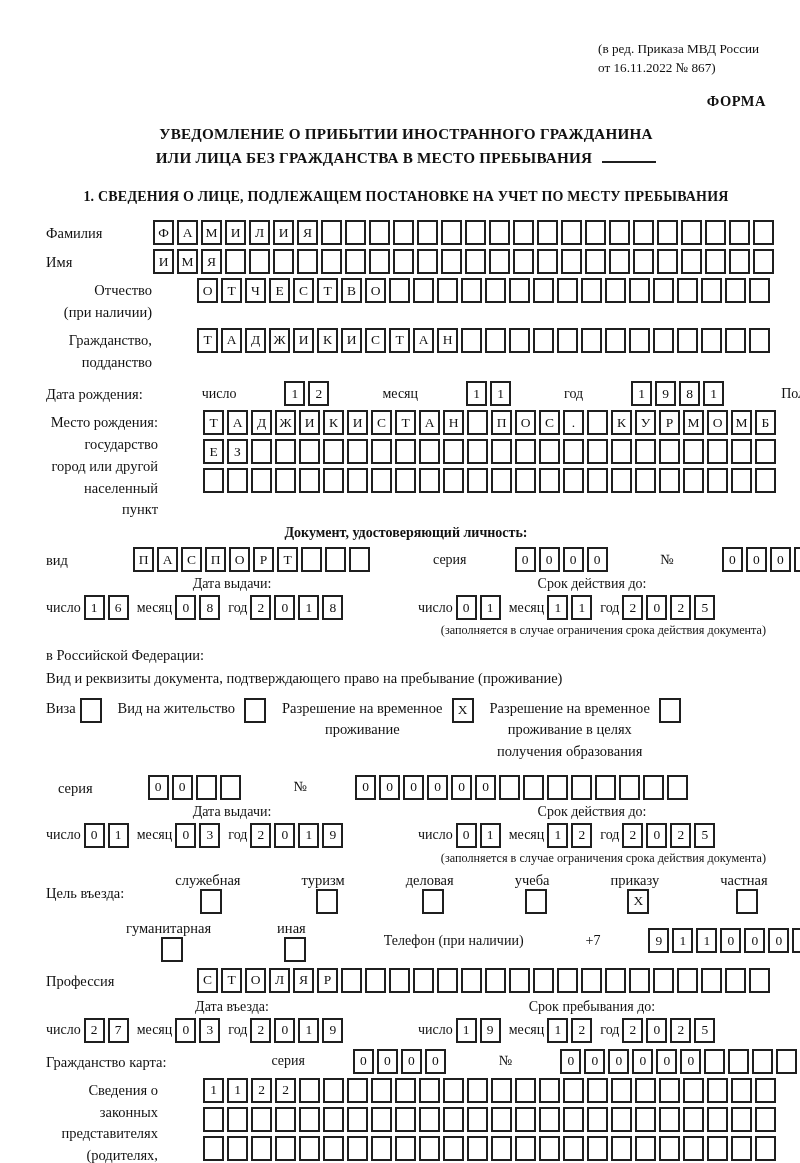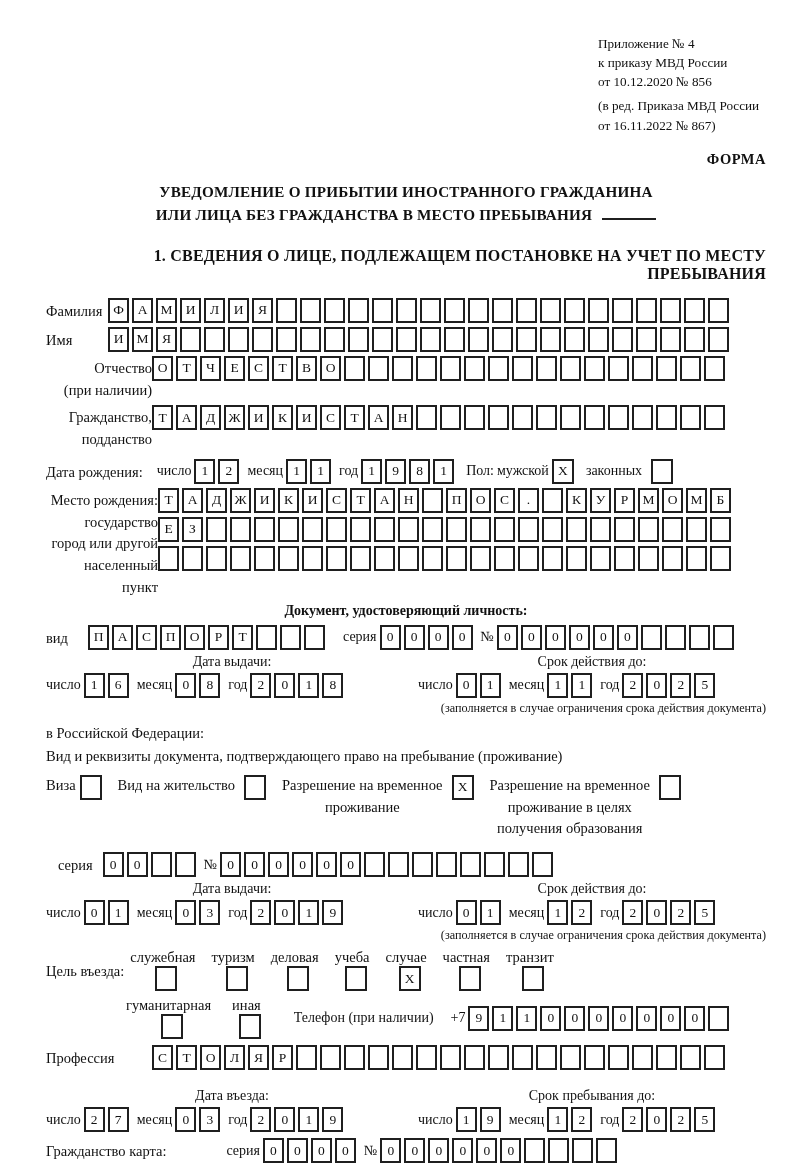--- a/index.html
+++ b/index.html
@@ -11,31 +11,31 @@
   }
   .page { box-sizing:border-box; width:800px; height:1163px; padding:34px 34px 0 46px; position:relative; }
 
   .appendix { margin-left:552px; font-size:13.2px; line-height:1.45; white-space:pre-line; }
   .appendix.rev { margin-top:5px; }
   .forma { text-align:right; font-weight:bold; font-size:14.5px; margin-top:16px; letter-spacing:.5px; }
 
   .title { text-align:center; font-weight:bold; font-size:15.2px; line-height:1.55; margin-top:12px; letter-spacing:.2px; }
   .blank { display:inline-block; width:54px; border-bottom:2px solid var(--line); margin-left:10px; vertical-align:baseline; }
 
-  .section-heading { font-weight:bold; font-size:16px; margin:20px 0 15px; text-align:right; letter-spacing:.2px; }
+  .section-heading { font-weight:bold; font-size:14px; margin:20px 0 15px; text-align:center; letter-spacing:.2px; }
 
   .cells { display:inline-flex; gap:3px; flex:none; flex-wrap:nowrap; }
   .cell, .box {
     width:21px; height:25px; box-sizing:border-box; border:2px solid var(--line);
     display:inline-flex; align-items:center; justify-content:center;
     font-size:13.5px; flex:none; background:#fff;
   }
   .box { width:22px; }
 
-  .frow { display:flex; align-items:center; margin-bottom:4px; }
+  .frow { display:flex; align-items:center; margin-bottom:4px;gap:45px; }
   .frow.top { align-items:flex-start; }
   .lbl { flex:none; font-size:14.5px; padding-top:2px; }
   .pre { white-space:pre-line; line-height:1.5;text-align:right; }
   .w62 { width:62px; } .w106 { width:106px; } .w112 { width:112px; }
   .sub { font-size:14px; margin:0 3px 0 8px; flex:none; }
   .sp { margin-left:18px; }
 
   .stack { display:flex; flex-direction:column; gap:4px; }
 
   .center-bold { text-align:center; font-weight:bold; font-size:14px; margin:4px 0 6px; }
@@ -54,23 +54,20 @@
   .res-lbl { text-align:center; white-space:pre-line; line-height:1.5; font-size:14.5px; margin-right:9px; }
 
   .opt { display:inline-flex; align-items:center; margin-right:9px;flex-direction:column; }
   .opt .olbl { margin-right:7px; font-size:14.5px; }
 </style>
 </head>
 <body>
 
 <div class="page">
 
-  <div class="appendix">Приложение № 4
-к приказу МВД России
-от 10.12.2020 № 856</div>
   <div class="appendix rev">(в ред. Приказа МВД России
 от 16.11.2022 № 867)</div>
   <div class="forma">ФОРМА</div>
 
   <div class="title">
     <span>УВЕДОМЛЕНИЕ О ПРИБЫТИИ ИНОСТРАННОГО ГРАЖДАНИНА</span><br>
     <span>ИЛИ ЛИЦА БЕЗ ГРАЖДАНСТВА В МЕСТО ПРЕБЫВАНИЯ</span><span class="blank"></span>
   </div>
 
   <div class="section-heading">1. СВЕДЕНИЯ О ЛИЦЕ, ПОДЛЕЖАЩЕМ ПОСТАНОВКЕ НА УЧЕТ ПО МЕСТУ ПРЕБЫВАНИЯ</div>
@@ -512,21 +509,21 @@
       </span>
     <span class="opt">
         <span class="olbl">деловая</span>
         <span class="box"></span>
       </span>
     <span class="opt">
         <span class="olbl">учеба</span>
         <span class="box"></span>
       </span>
     <span class="opt">
-        <span class="olbl">случае</span>
+        <span class="olbl">приказу</span>
         <span class="box">X</span>
       </span>
     <span class="opt">
         <span class="olbl">частная</span>
         <span class="box"></span>
       </span>
     <span class="opt">
         <span class="olbl">транзит</span>
         <span class="box"></span>
       </span>
@@ -581,21 +578,21 @@
         <span class="cell"></span>
         <span class="cell"></span>
         <span class="cell"></span>
         <span class="cell"></span>
         <span class="cell"></span>
         <span class="cell"></span>
         <span class="cell"></span>
       </span>
   </div>
 
-  <div class="twocol" style="margin-top:18px">
+  <div class="twocol" style="margin-top:6px">
     <div class="colL">
       <div class="colhead">Дата въезда:</div>
       <div class="drow">
         <span class="sub" style="margin-left:0">число</span>
         <span class="cells">
             <span class="cell">2</span>
             <span class="cell">7</span>
           </span>
         <span class="sub">месяц</span>
         <span class="cells">

